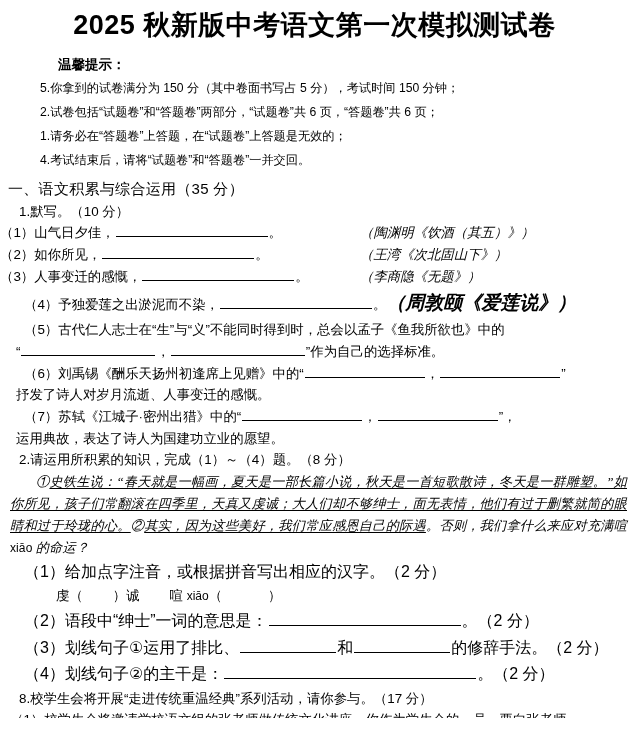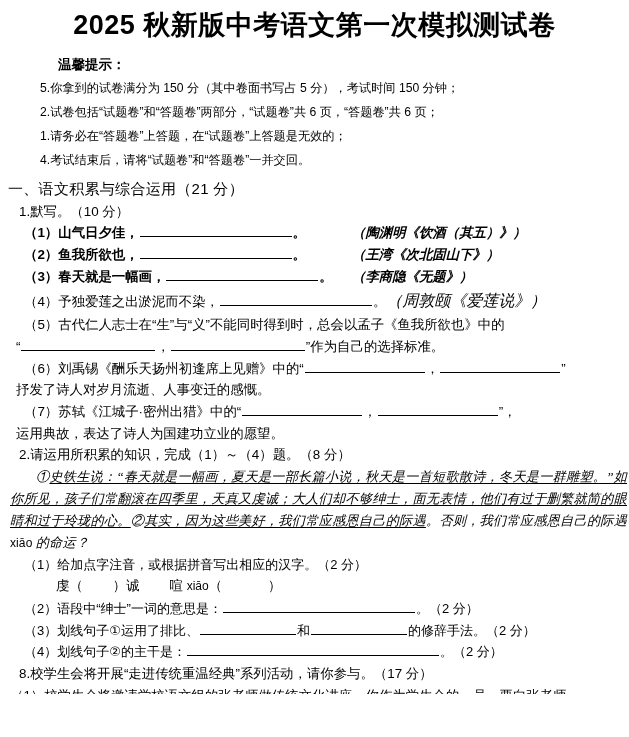--- a/index.html
+++ b/index.html
@@ -70,37 +70,36 @@
     font-size: 13.4px;
     line-height: 1.62;
     padding-left: 19px;
     white-space: nowrap;
   }
 
   .mo-row {
     position: relative;
     font-size: 13.4px;
     line-height: 1.62;
-    padding-left: 24px;
     white-space: nowrap;
     height: 22px;
-    font-weight: bold;
   }
   .mo-row .attrib {
     position: absolute;
-    left: 352px;
+    left: 360px;
     top: 0;
     font-family: "Liberation Serif", "DejaVu Serif", serif;
     font-style: italic;
     font-size: 13.4px;
   }
   .attrib-inline {
     font-family: "Liberation Serif", "DejaVu Serif", serif;
     font-style: italic;
-    font-size: 16px;
+    font-size: 19px;
+    font-weight: bold;
   }
 
   
   .blank {
     display: inline-block;
     border-bottom: 1px solid #000;
     height: 0.92em;
     vertical-align: baseline;
     margin: 0 1px;
   }
@@ -137,21 +136,21 @@
     text-decoration: underline;
     text-underline-offset: 2px;
   }
   .passage .pinyin {
     font-style: normal;
     font-family: "Liberation Sans", sans-serif;
     font-size: 12px;
   }
 
   .sub-q {
-    font-size: 13px;
+    font-size: 16px;
     line-height: 1.66;
     padding-left: 24px;
     white-space: nowrap;
   }
   .pinyin-row {
     font-size: 13.4px;
     line-height: 1.7;
     padding-left: 56px;
     white-space: nowrap;
   }
@@ -186,36 +185,36 @@
   <h1 class="doc-title">2025 秋新版中考语文第一次模拟测试卷</h1>
 
   <div class="notice">
     <div class="notice-title">温馨提示：</div>
     <div class="notice-item">5.你拿到的试卷满分为 150 分（其中卷面书写占 5 分），考试时间 150 分钟；</div>
     <div class="notice-item">2.试卷包括“试题卷”和“答题卷”两部分，“试题卷”共 6 页，“答题卷”共 6 页；</div>
     <div class="notice-item">1.请务必在“答题卷”上答题，在“试题卷”上答题是无效的；</div>
     <div class="notice-item">4.考试结束后，请将“试题卷”和“答题卷”一并交回。</div>
   </div>
 
-  <div class="section-heading">一、语文积累与综合运用（21 分）</div>
+  <div class="section-heading">一、语文积累与综合运用（35 分）</div>
 
   <div class="q-num">1.默写。（10 分）</div>
 
   <div class="mo-row">
     <span>（1）</span><span>山气日夕佳，</span><span class="blank b-xxl"></span><span>。</span>
     <span class="attrib">（陶渊明《饮酒（其五）》）</span>
   </div>
 
   <div class="mo-row">
-    <span>（2）</span><span>鱼我所欲也，</span><span class="blank b-xxl"></span><span>。</span>
+    <span>（2）</span><span>如你所见，</span><span class="blank b-xxl"></span><span>。</span>
     <span class="attrib">（王湾《次北固山下》）</span>
   </div>
 
   <div class="mo-row">
-    <span>（3）</span><span>春天就是一幅画，</span><span class="blank b-xxl"></span><span>。</span>
+    <span>（3）</span><span>人事变迁的感慨，</span><span class="blank b-xxl"></span><span>。</span>
     <span class="attrib">（李商隐《无题》）</span>
   </div>
 
   <div class="q-line">
     <span>（4）</span><span>予独爱莲之出淤泥而不染，</span><span class="blank b-xxl"></span><span>。</span><span class="attrib-inline">（周敦颐《爱莲说》）</span>
   </div>
 
   <div class="q-line">
     <span>（5）</span><span>古代仁人志士在“生”与“义”不能同时得到时，总会以孟子《鱼我所欲也》中的</span>
   </div>
@@ -229,21 +228,21 @@
   <div class="q-line hang">抒发了诗人对岁月流逝、人事变迁的感慨。</div>
 
   <div class="q-line">
     <span>（7）</span><span>苏轼《江城子·密州出猎》中的“</span><span class="blank b-lg"></span><span>，</span><span class="blank b-lg"></span><span>”，</span>
   </div>
   <div class="q-line hang">运用典故，表达了诗人为国建功立业的愿望。</div>
 
   <div class="q-num">2.请运用所积累的知识，完成（1）～（4）题。（8 分）</div>
 
   <div class="passage">
-    <span>①</span><span class="u">史铁生说：“春天就是一幅画，夏天是一部长篇小说，秋天是一首短歌散诗，冬天是一群雕塑。”如你所见，孩子们常翻滚在四季里，天真又虔诚；大人们却不够绅士，面无表情，他们有过于删繁就简的眼睛和过于玲珑的心。</span><span>②</span><span class="u">其实，因为这些美好，我们常应感恩自己的际遇</span><span>。否则，我们常应感恩自己的际遇 </span><span class="pinyin">xiāo</span><span> 的命运？</span>
+    <span>①</span><span class="u">史铁生说：“春天就是一幅画，夏天是一部长篇小说，秋天是一首短歌散诗，冬天是一群雕塑。”如你所见，孩子们常翻滚在四季里，天真又虔诚；大人们却不够绅士，面无表情，他们有过于删繁就简的眼睛和过于玲珑的心。</span><span>②</span><span class="u">其实，因为这些美好，我们常应感恩自己的际遇</span><span>。否则，我们拿什么来应对充满喧 </span><span class="pinyin">xiāo</span><span> 的命运？</span>
   </div>
 
   <div class="sub-q">
     <span>（1）</span><span>给加点字注音，或根据拼音写出相应的汉字。（2 分）</span>
   </div>
 
   <div class="pinyin-row">
     <span>虔（</span><span class="paren-gap"></span><span>）诚</span><span class="paren-gap"></span><span>喧 </span><span class="py">xiāo</span><span>（</span><span class="paren-gap-wide"></span><span>）</span>
   </div>
 

